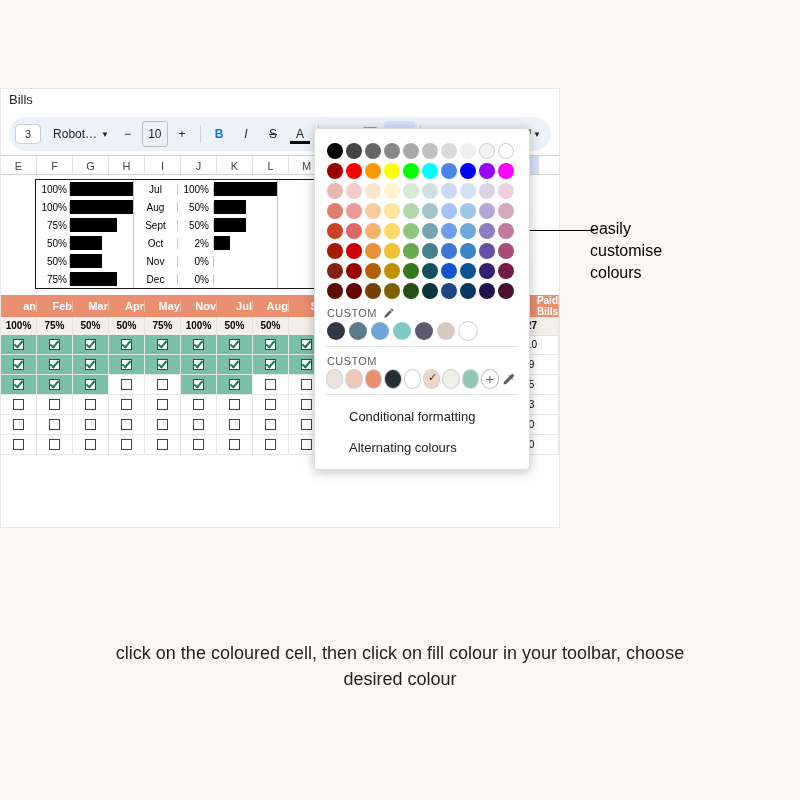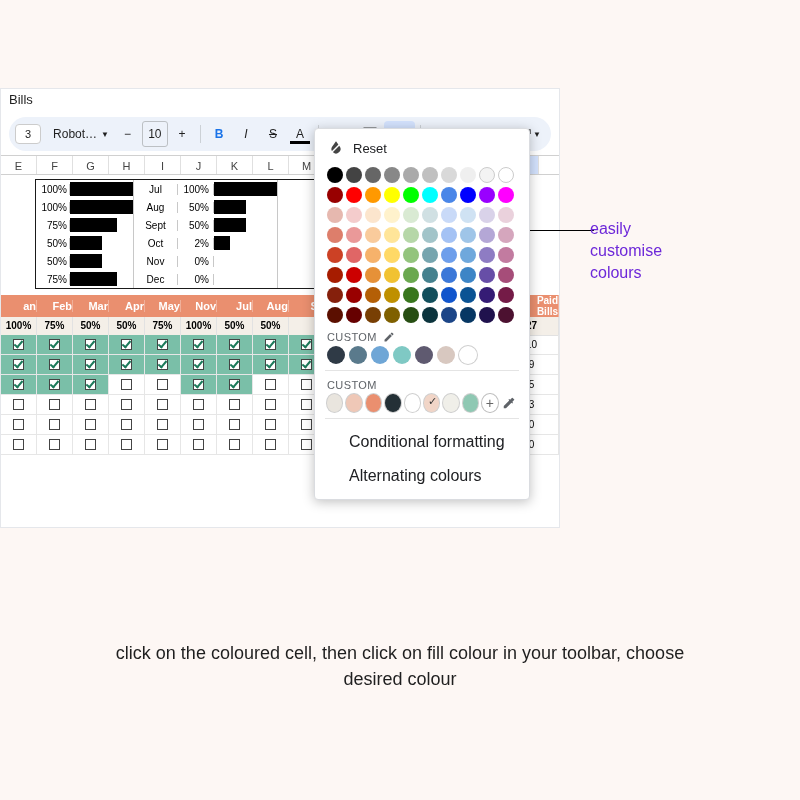--- a/index.html
+++ b/index.html
@@ -46,23 +46,23 @@
   .swg.big span{width:16px;height:16px;border-radius:50%}
   .swg span{display:block;width:16px;height:16px;border-radius:50%}
   .swg span.hol{border:1px solid #ccc}
   .clabel{display:flex;align-items:center;gap:6px;font-size:11px;color:#5f6368;margin:8px 0 3px;letter-spacing:.4px}
   .crow2{display:flex;gap:4px;align-items:center}
   .crow2 span{width:18px;height:18px;border-radius:50%}
   .crow2 span.ring{box-shadow:0 0 0 1px #cfcfcf}
   .crow2 .sel{box-shadow:0 0 0 2px #1a1a1a}
   .crow2 .sel::after{content:'✓';font-size:11px;position:relative;left:4px;top:-1px;color:#333}
   .crow2 .plus{box-shadow:0 0 0 1px #bfbfbf;color:#666;text-align:center;line-height:18px;font-size:14px}
-  .menuitem{padding:8px 4px 8px 22px;font-size:16px;cursor:pointer}
+  .menuitem{padding:8px 4px 8px 22px;font-size:13px;cursor:pointer}
   .hr{height:1px;background:#e4e4e4;margin:6px -2px}
-  .annot{position:absolute;left:590px;top:218px;font-size:16px;line-height:22px;color:#6d28d9}
+  .annot{position:absolute;left:590px;top:218px;font-size:16px;line-height:22px;color:#000000}
   .arrow{position:absolute;left:476px;top:230px;width:118px;height:1px;background:#000}
   .footnote{position:absolute;left:100px;right:100px;top:640px;text-align:center;font-size:18px;line-height:26px;color:#1f1f1f}
   svg{display:block}
 </style>
 </head>
 <body>
 
 <div class="viewport">
   <div class="menubar">
     <span>Bills</span>
@@ -430,27 +430,20 @@
             <span class="cb"></span>
           </div>
           <div class="amt">0.00</div>
           <div class="paidn">0</div>
         </div>
       </div>
   </div>
 </div>
 
 <div class="picker">
-  <div class="reset">
-    <svg width="18" height="18" viewBox="0 0 24 24">
-        <path fill="#444" d="M12 3l5 7a6 6 0 11-10 0l5-7z"></path>
-        <path stroke="#fff" stroke-width="2" d="M4 20L20 4"></path>
-      </svg>
-    <span>Reset</span>
-  </div>
   <div class="swg big" id="row1">
       <span style="background: rgb(0, 0, 0);"></span>
       <span style="background: rgb(67, 67, 67);"></span>
       <span style="background: rgb(102, 102, 102);"></span>
       <span style="background: rgb(136, 136, 136);"></span>
       <span style="background: rgb(170, 170, 170);"></span>
       <span style="background: rgb(192, 192, 192);"></span>
       <span style="background: rgb(217, 217, 217);"></span>
       <span style="background: rgb(239, 239, 239);"></span>
       <span class="hol" style="background: rgb(243, 243, 243);"></span>

